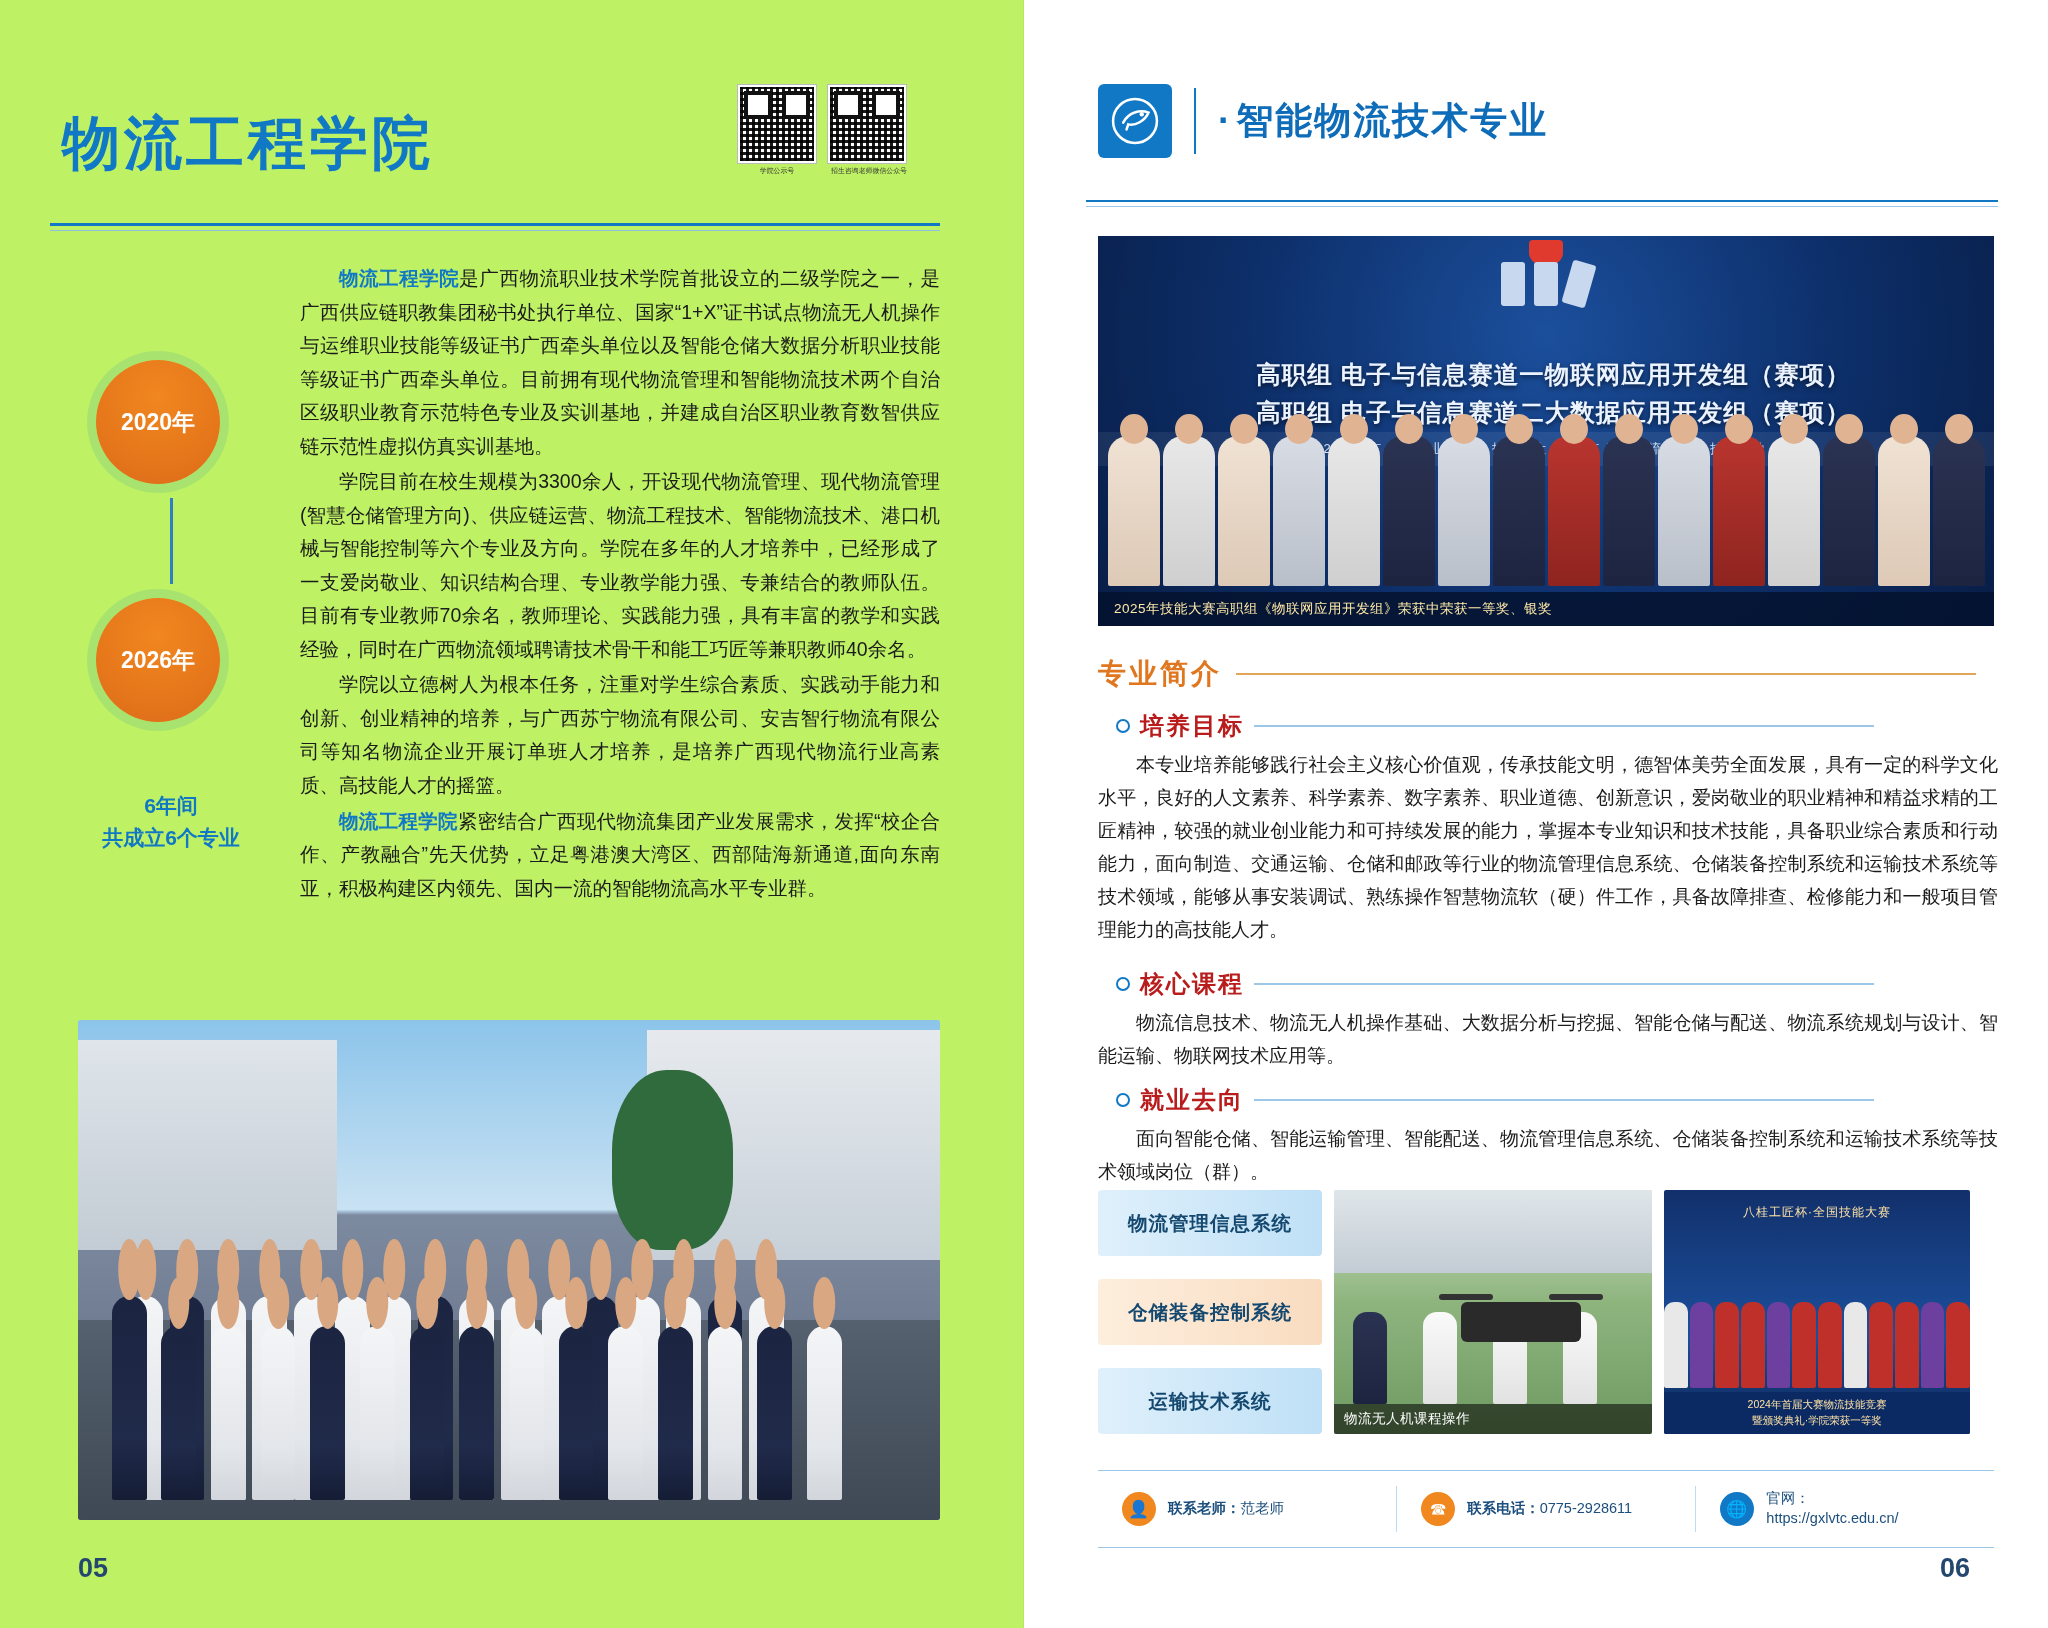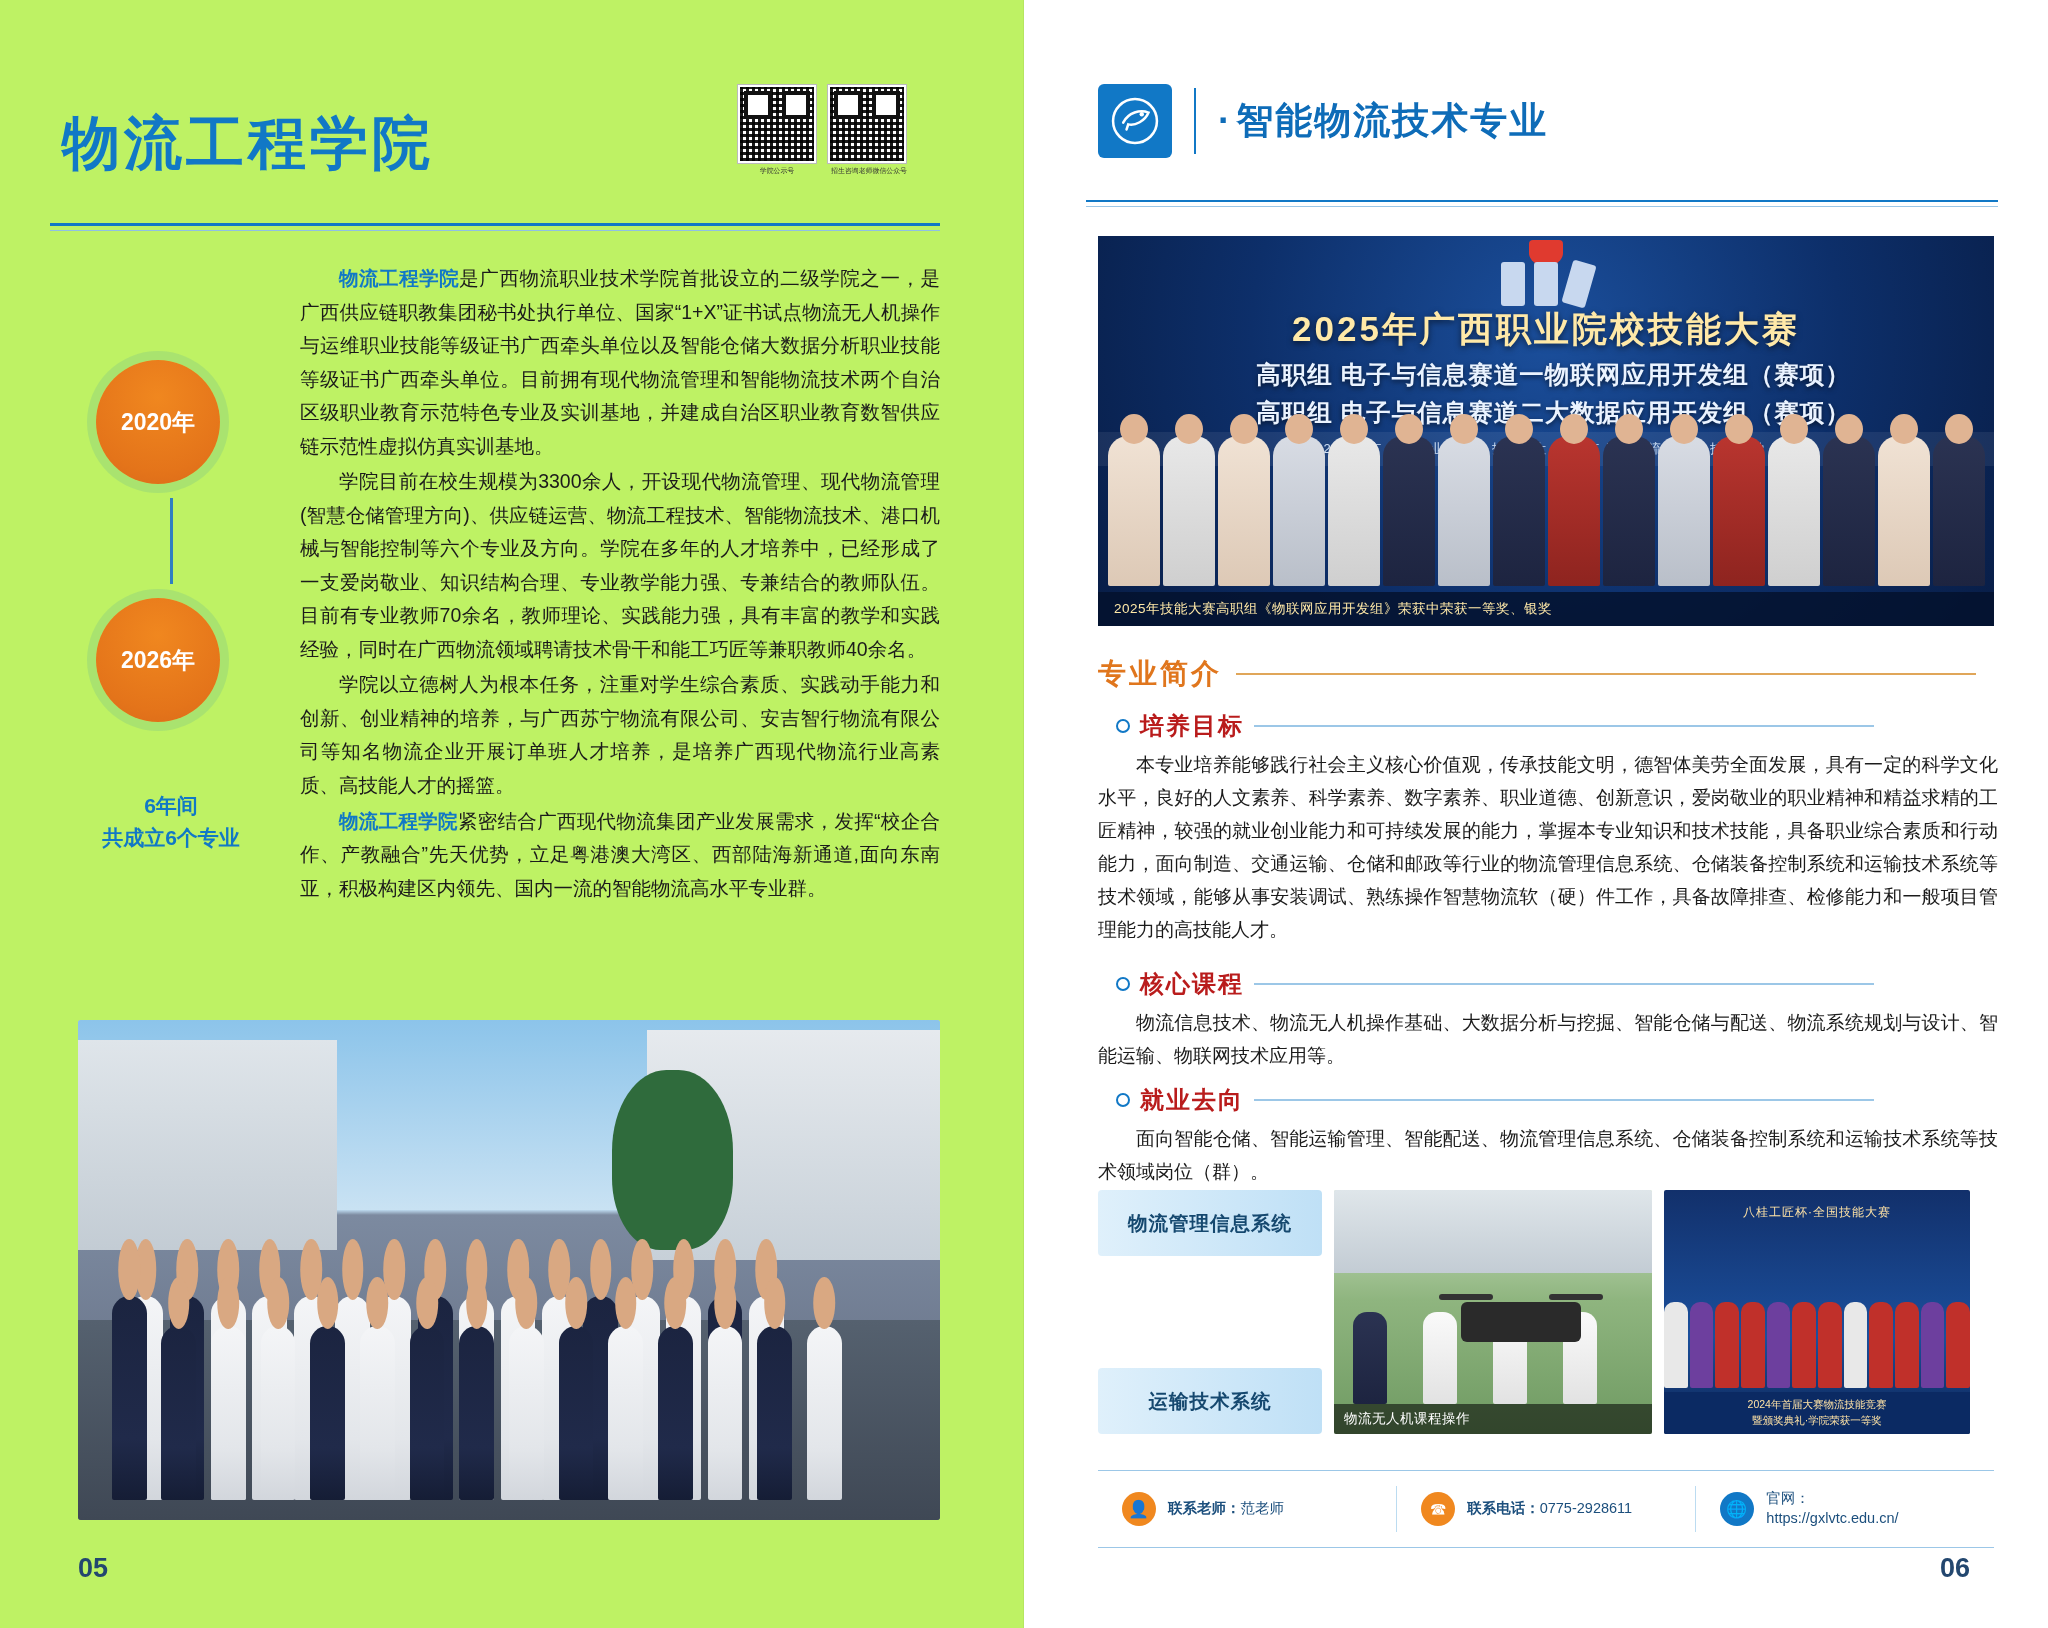--- a/index.html
+++ b/index.html
@@ -469,21 +469,20 @@
     <div class="r-rule"></div>
     <div class="r-rule2"></div>
 
     <div class="banner">
       <div class="crest">
           <b></b>
           <i></i>
           <i></i>
           <i></i>
         </div>
-      <h3>2025年广西职业院校技能大赛</h3>
       <div class="l1">高职组  电子与信息赛道一物联网应用开发组（赛项）</div>
       <div class="l2">高职组  电子与信息赛道二大数据应用开发组（赛项）</div>
       <div class="midband">2025 年 广 西 职 业 院 校 技 能 大 赛   ·   广 西 物 流 职 业 技 术 学 院</div>
       <div class="row">
         <div class="p a"></div>
           <div class="p c"></div>
           <div class="p a"></div>
           <div class="p b"></div>
         <div class="p c"></div>
           <div class="p"></div>
@@ -529,20 +528,21 @@
       <span class="txt">就业去向</span>
       <span class="bar" style="width:620px"></span>
     </div>
     <div class="para" style="top:1122px">
       <p>面向智能仓储、智能运输管理、智能配送、物流管理信息系统、仓储装备控制系统和运输技术系统等技术领域岗位（群）。</p>
     </div>
 
     <div class="tri">
       <div class="tags">
         <div class="tag t1">物流管理信息系统</div>
+        <div class="tag t2">仓储装备控制系统</div>
         <div class="tag t3">运输技术系统</div>
       </div>
 
       <div class="ph m">
         <div class="bldg"></div>
         <div class="pp k" style="left:6%"></div>
         <div class="pp" style="left:28%"></div>
         <div class="pp" style="left:50%"></div>
         <div class="pp" style="left:72%"></div>
         <div class="drone"></div>

